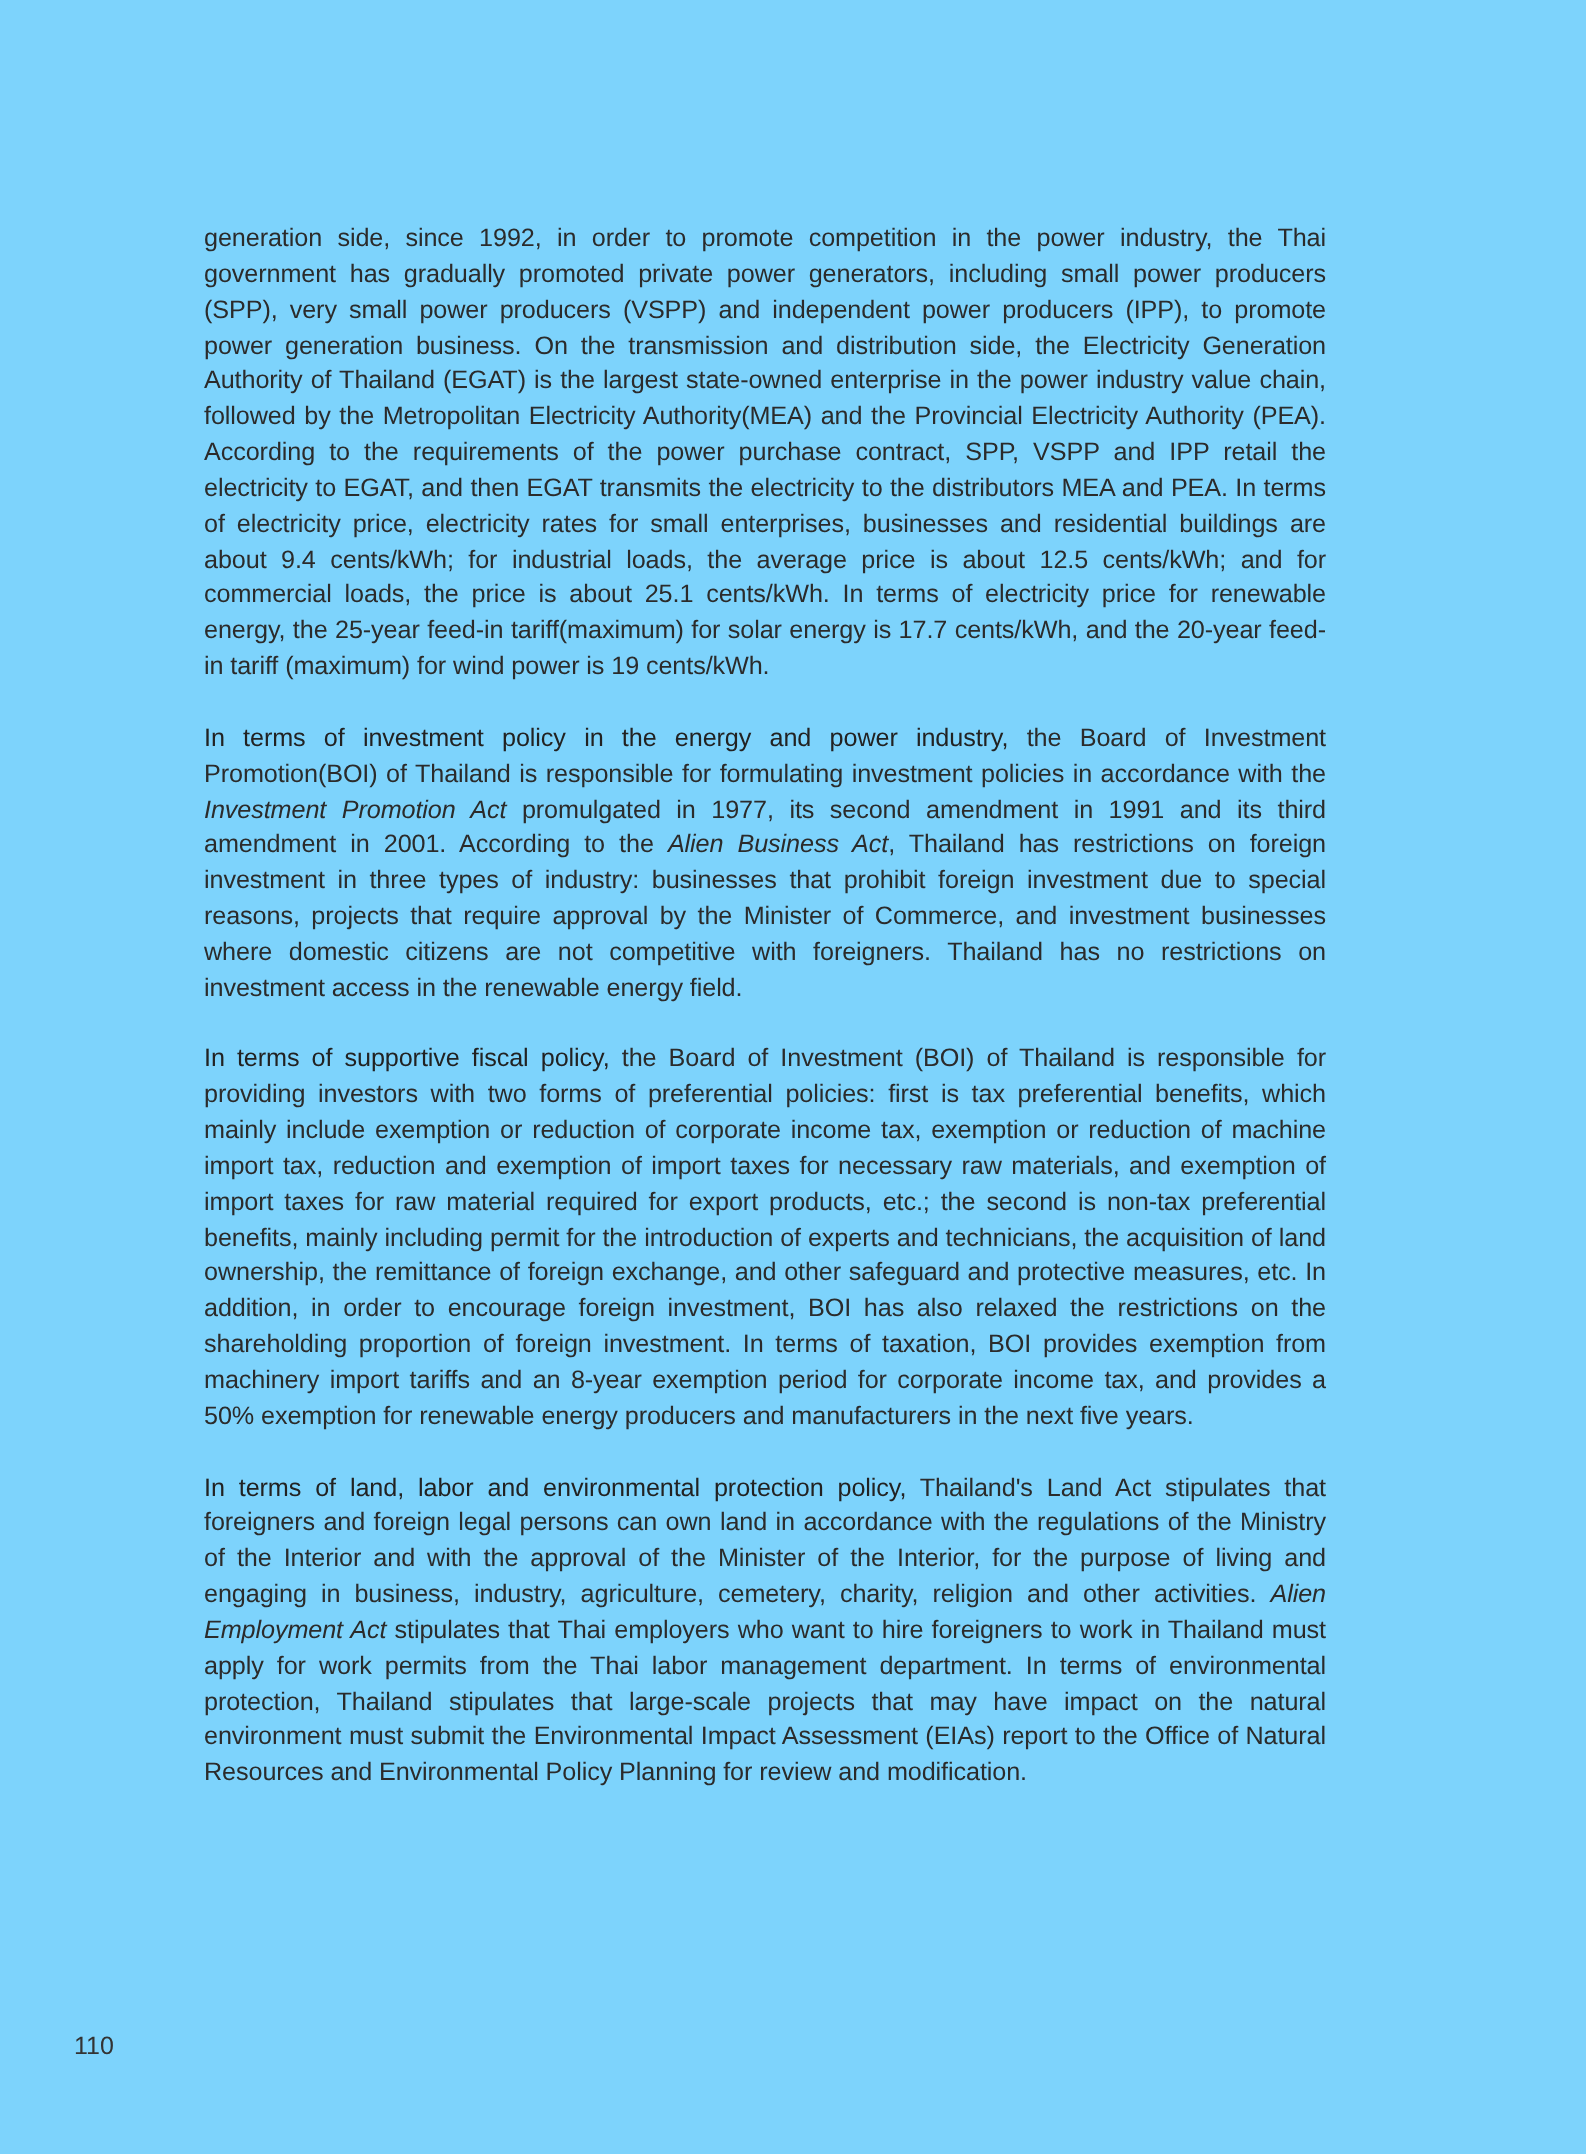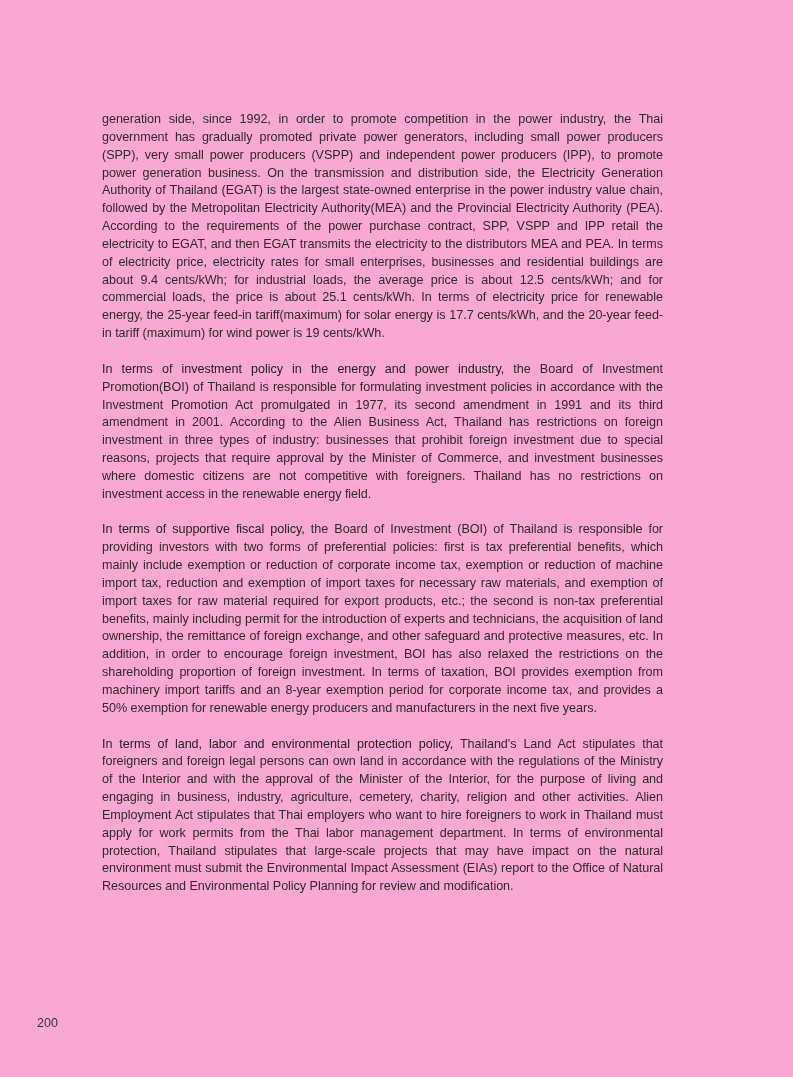--- a/index.html
+++ b/index.html
@@ -1,40 +1,40 @@
 <!DOCTYPE html>
 <html><head>
 <meta charset="utf-8">
 <style>
   html, body { margin: 0; padding: 0; background: #ffffff; }
   body { width: 793px; height: 1077px; position: relative; overflow: hidden; }
-  .page { position: absolute; left: 0; top: 0; width: 793px; height: 1077px; background: #f9a8d4; }
+  .page { position: absolute; left: 0; top: 0; width: 793px; height: 1077px; background: #7dd3fc; }
   .content {
     position: absolute; left: 102px; top: 111px; width: 561px;
     font-family: "Liberation Sans", sans-serif;
     font-size: 12.6px; line-height: 17.85px; color: #2b2b2b;
     text-align: justify; letter-spacing: -0.05px;
   }
   .para { margin: 0 0 17.85px 0; }
   .lead { font-weight: normal; color: #222; }
-  .ital { }
+  .ital { font-style: italic; }
   .page-number {
     position: absolute; left: 37px; top: 1016px;
     font-family: "Liberation Sans", sans-serif; font-size: 12.5px; color: #333;
   }
 </style>
 </head>
 <body>
 
 <div class="page">
   <div class="content">
 
     <p class="para"><span>generation side, since 1992, in order to promote competition in the power industry, the Thai government has gradually promoted private power generators, including small power producers (SPP), very small power producers (VSPP) and independent power producers (IPP), to promote power generation business. On the transmission and distribution side, the Electricity Generation Authority of Thailand (EGAT) is the largest state-owned enterprise in the power industry value chain, followed by the Metropolitan Electricity Authority(MEA) and the Provincial Electricity Authority (PEA). According to the requirements of the power purchase contract, SPP, VSPP and IPP retail the electricity to EGAT, and then EGAT transmits the electricity to the distributors MEA and PEA. In terms of electricity price, electricity rates for small enterprises, businesses and residential buildings are about 9.4 cents/kWh; for industrial loads, the average price is about 12.5 cents/kWh; and for commercial loads, the price is about 25.1 cents/kWh. In terms of electricity price for renewable energy, the 25-year feed-in tariff(maximum) for solar energy is 17.7 cents/kWh, and the 20-year feed-in tariff (maximum) for wind power is 19 cents/kWh.</span></p>
 
     <p class="para"><span class="lead">In terms of investment policy in the energy and power industry,</span><span> the Board of Investment Promotion(BOI) of Thailand is responsible for formulating investment policies in accordance with the </span><span class="ital">Investment Promotion Act</span><span> promulgated in 1977, its second amendment in 1991 and its third amendment in 2001. According to the </span><span class="ital">Alien Business Act</span><span>, Thailand has restrictions on foreign investment in three types of industry: businesses that prohibit foreign investment due to special reasons, projects that require approval by the Minister of Commerce, and investment businesses where domestic citizens are not competitive with foreigners. Thailand has no restrictions on investment access in the renewable energy field.</span></p>
 
     <p class="para"><span class="lead">In terms of supportive fiscal policy,</span><span> the Board of Investment (BOI) of Thailand is responsible for providing investors with two forms of preferential policies: first is tax preferential benefits, which mainly include exemption or reduction of corporate income tax, exemption or reduction of machine import tax,  reduction and exemption of import taxes for necessary raw materials, and exemption of import taxes for raw material required for export products, etc.; the second is non-tax preferential benefits, mainly including permit for the introduction of experts and technicians, the acquisition of land ownership, the remittance of foreign exchange, and other safeguard and protective measures, etc. In addition, in order to encourage foreign investment, BOI has also relaxed the restrictions on the shareholding proportion of foreign investment. In terms of taxation, BOI provides exemption from machinery import tariffs and an 8-year exemption period for corporate income tax, and provides a 50% exemption for renewable energy producers and manufacturers in the next five years.</span></p>
 
     <p class="para"><span class="lead">In terms of land, labor and environmental protection policy,</span><span> Thailand's Land Act stipulates that foreigners and foreign legal persons can own land in accordance with the regulations of the Ministry of the Interior and with the approval of the Minister of the Interior, for the purpose of living and engaging in business, industry, agriculture, cemetery, charity, religion and other activities. </span><span class="ital">Alien Employment Act</span><span> stipulates that Thai employers who want to hire foreigners to work in Thailand must apply for work permits from the Thai labor management department. In terms of environmental protection, Thailand stipulates that large-scale projects that may have impact on the natural environment must submit the Environmental Impact Assessment (EIAs) report to the Office of Natural Resources and Environmental Policy Planning for review and modification.</span></p>
 
   </div>
-  <div class="page-number">200</div>
+  <div class="page-number">110</div>
 </div>
 
 </body></html>

